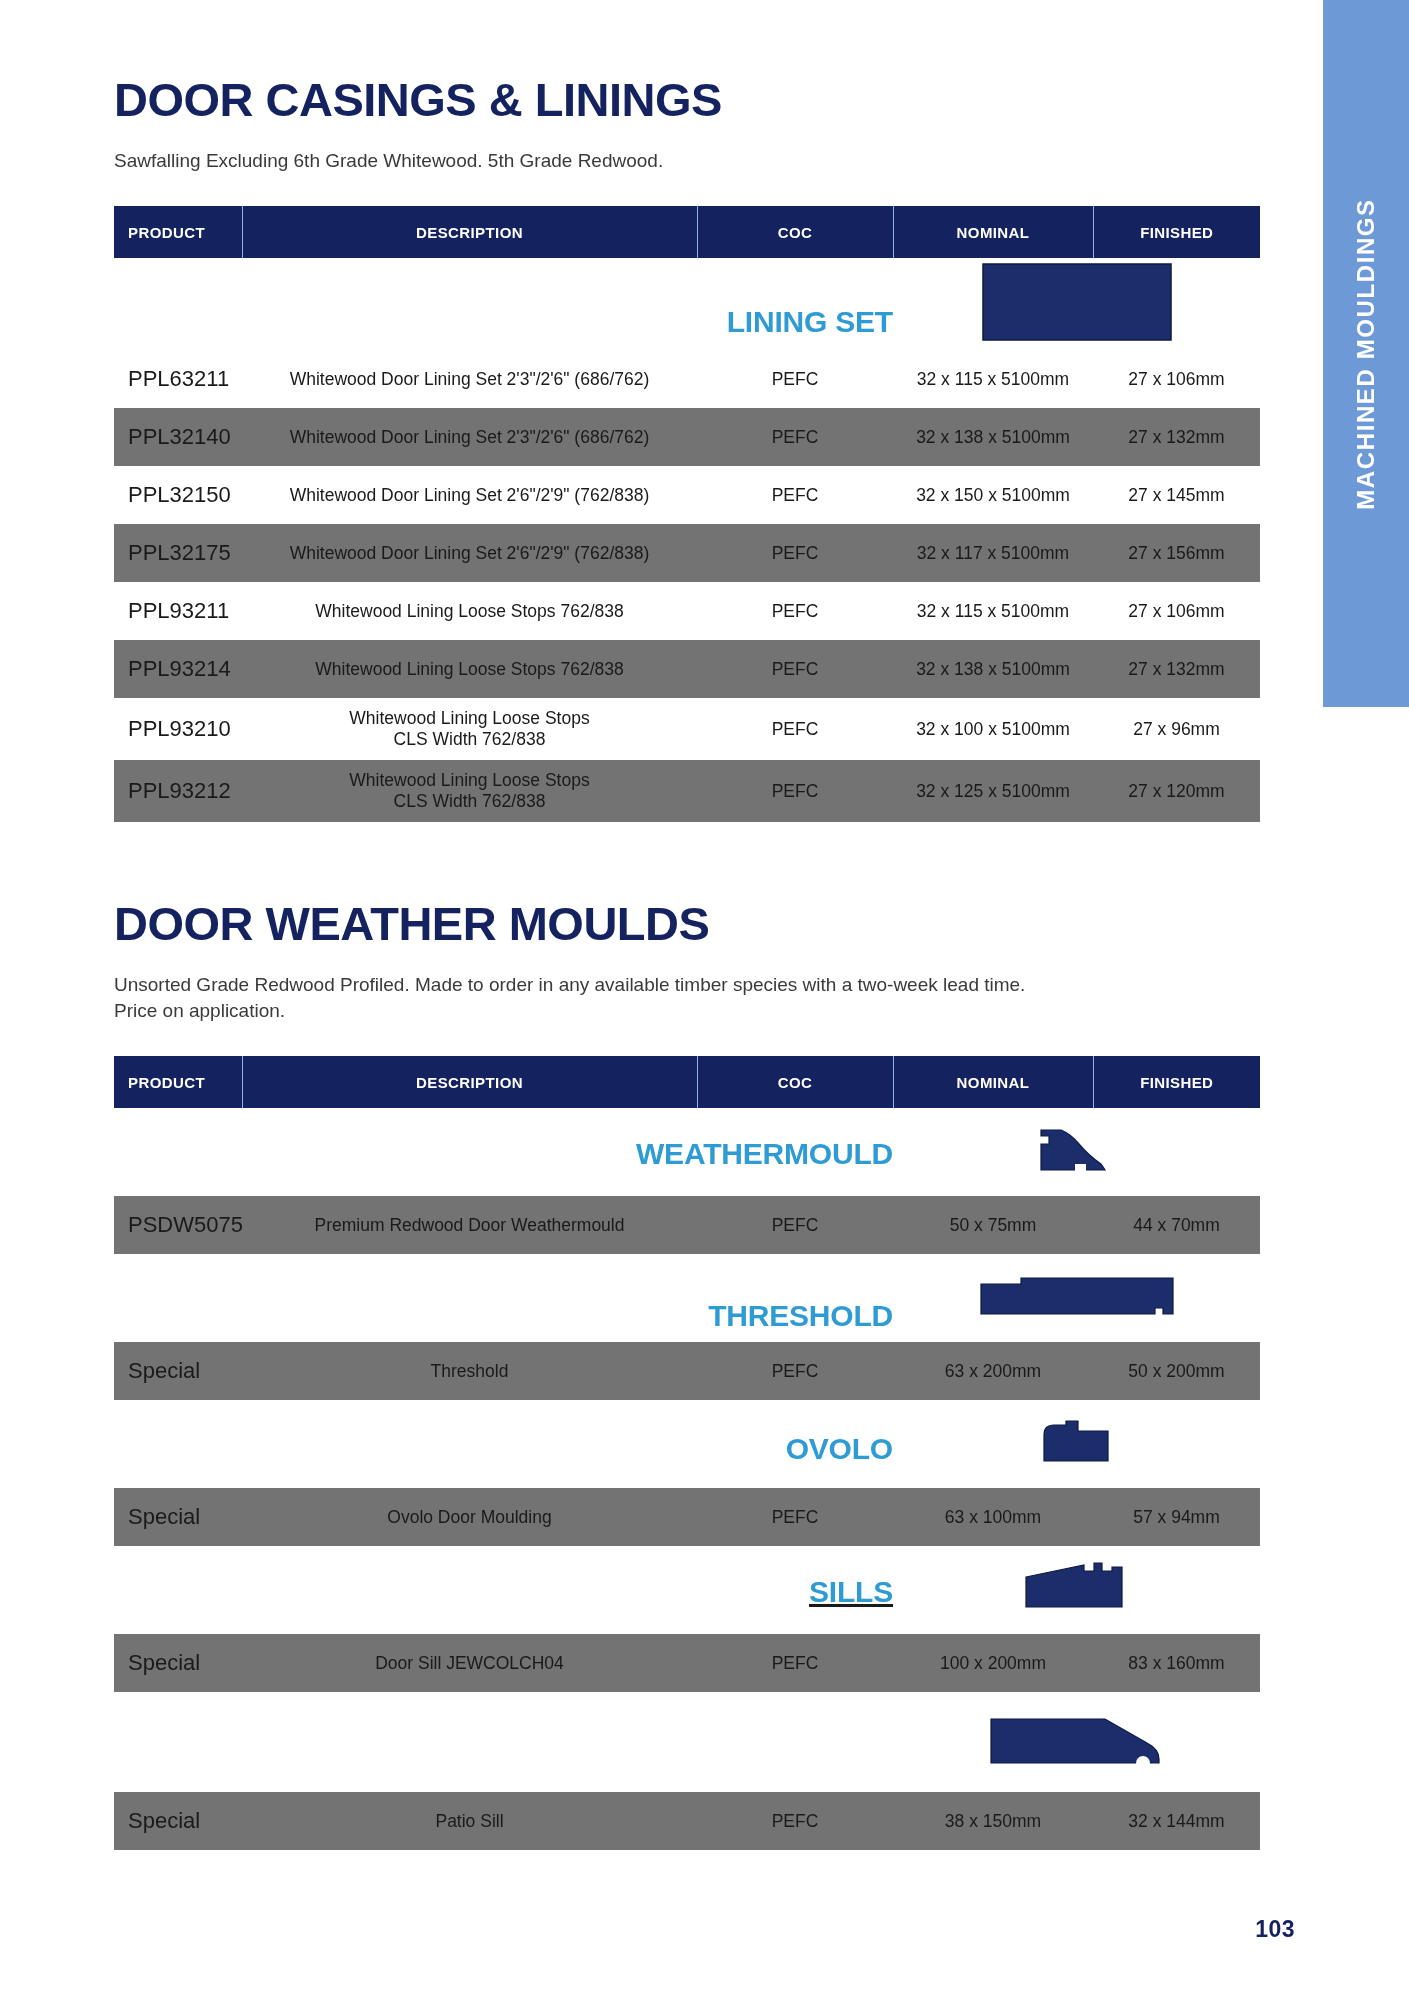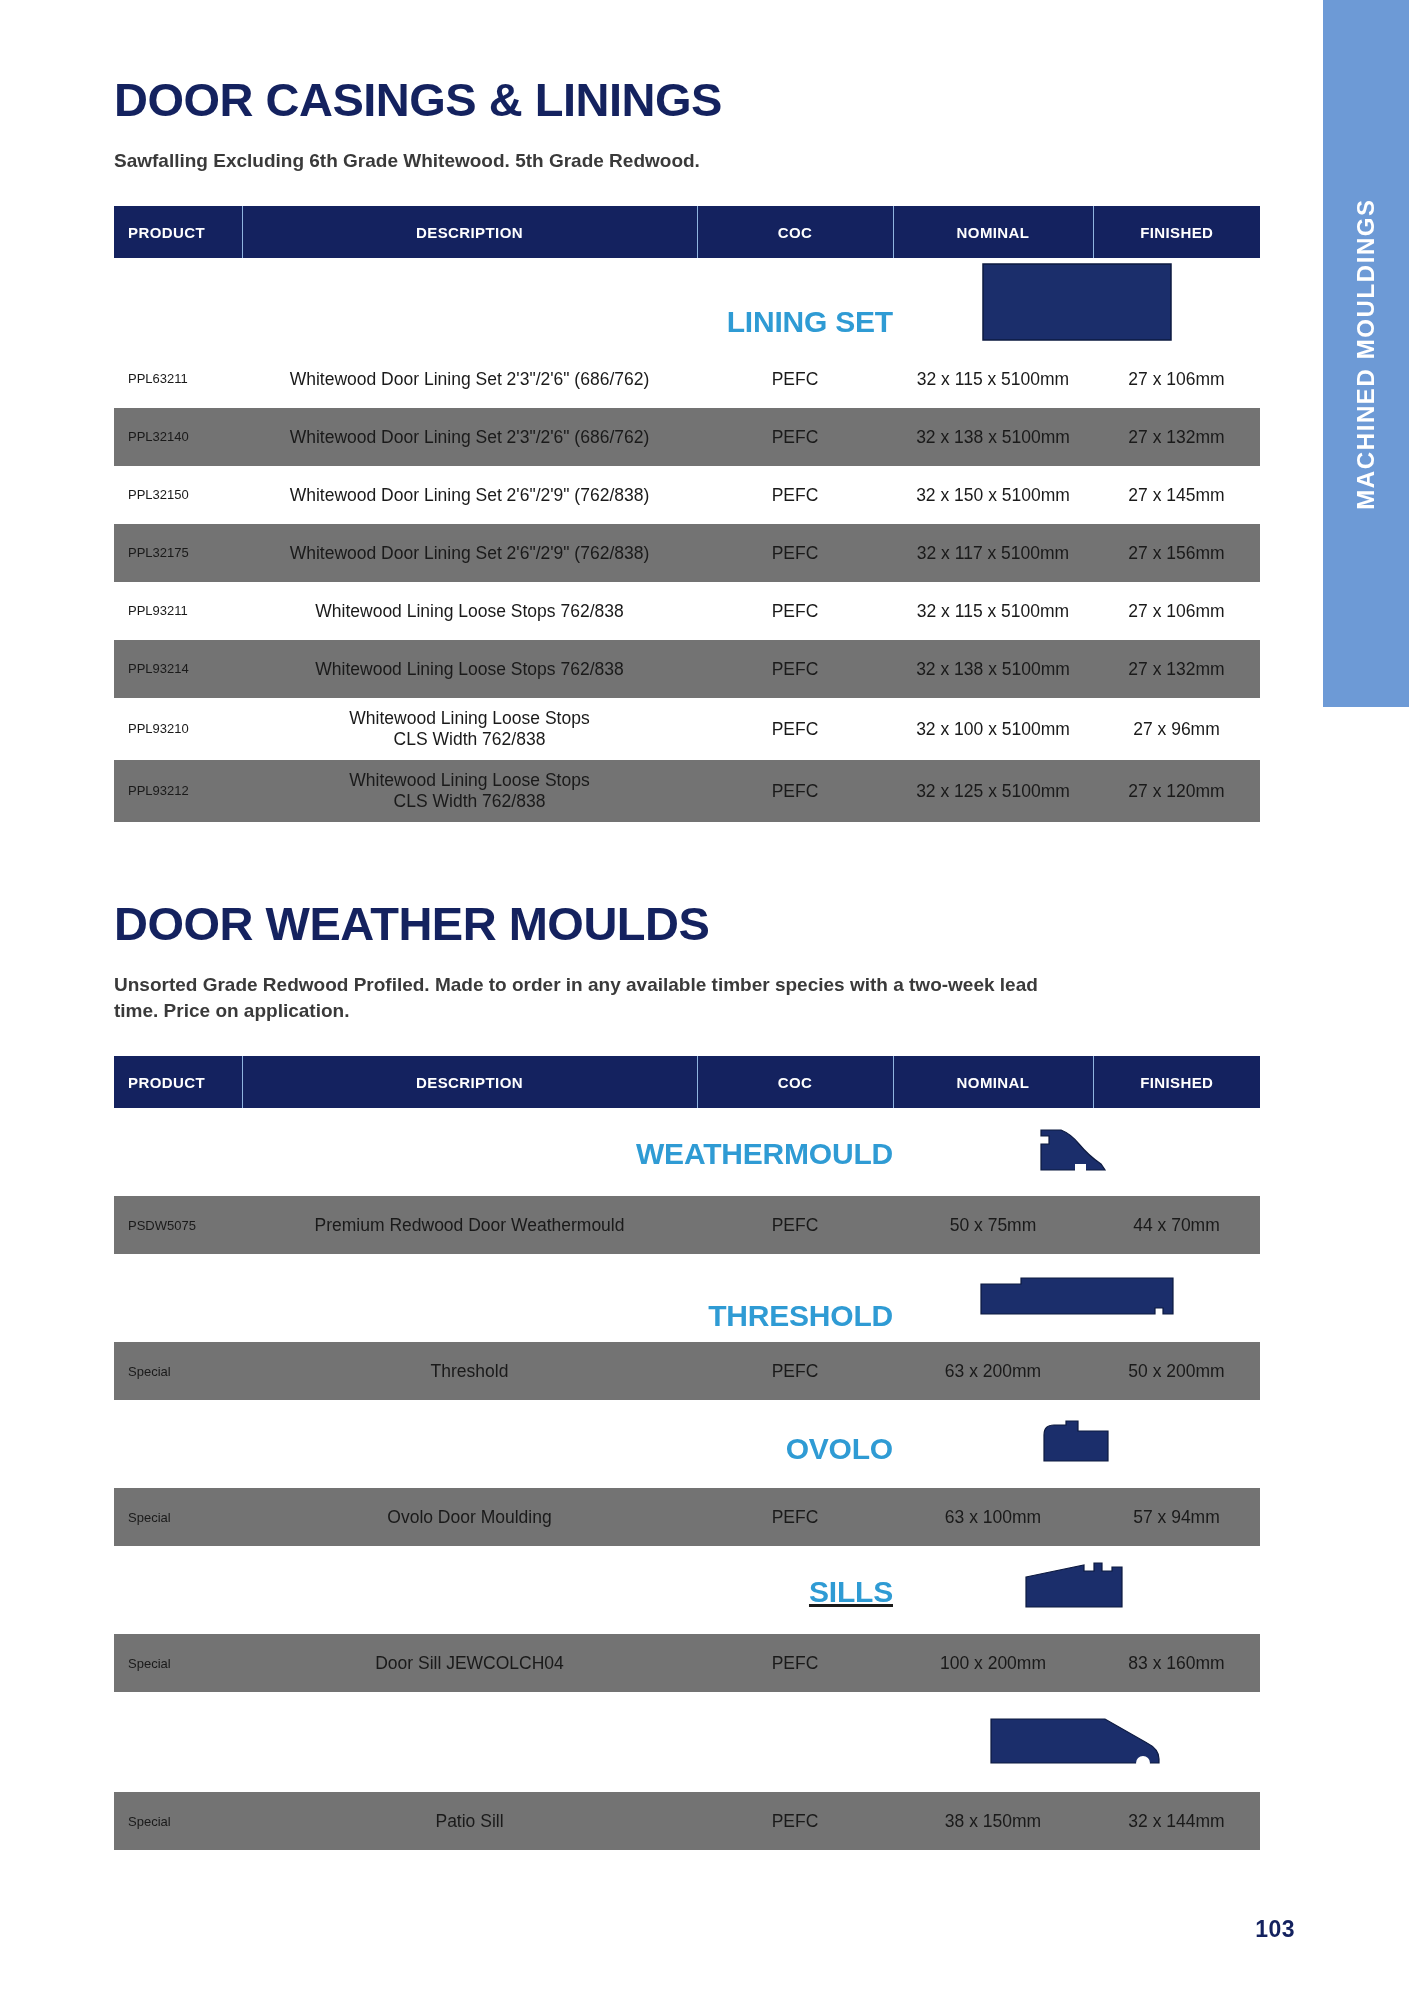--- a/index.html
+++ b/index.html
@@ -51,21 +51,21 @@
     color: #14225f;
     font-size: 47px;
     font-weight: bold;
     letter-spacing: -0.5px;
     line-height: 1.0;
   }
   .section-sub {
     color: #3a3a3a;
     font-size: 19px;
     line-height: 1.38;
-    font-weight: bold;
+    font-weight: normal;
   }
 
   
   table.ptable {
     width: 1146px;
     border-collapse: collapse;
     table-layout: fixed;
   }
   table.ptable col.c-product  { width: 128px; }
   table.ptable col.c-desc     { width: 455px; }
@@ -87,21 +87,21 @@
   thead th.th-left { text-align: left; padding-left: 14px; }
 
   tbody td {
     font-size: 17.5px;
     color: #1a1a1a;
     height: 58px;
     vertical-align: middle;
     text-align: center;
     line-height: 1.22;
   }
-  tbody td.cell-product { text-align: left; padding-left: 14px; font-size:13px;}
+  tbody td.cell-product { text-align: left; padding-left: 14px; font-size:22px;}
   tbody tr.alt td { background: #737373; }
   tbody tr.plain td { background: #ffffff; }
   tbody tr.tall td { height: 62px; }
 
   
   .group-row td { background: #ffffff !important; height: auto; }
   .group-label {
     color: #2f9bd4;
     font-size: 30px;
     font-weight: bold;

